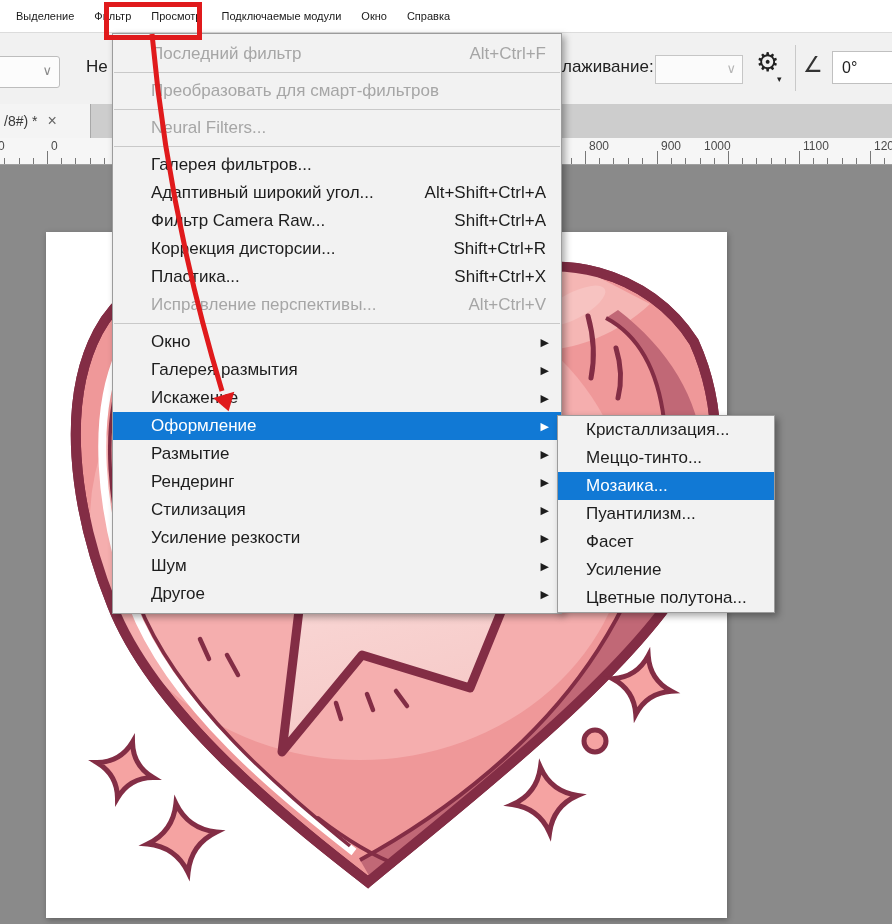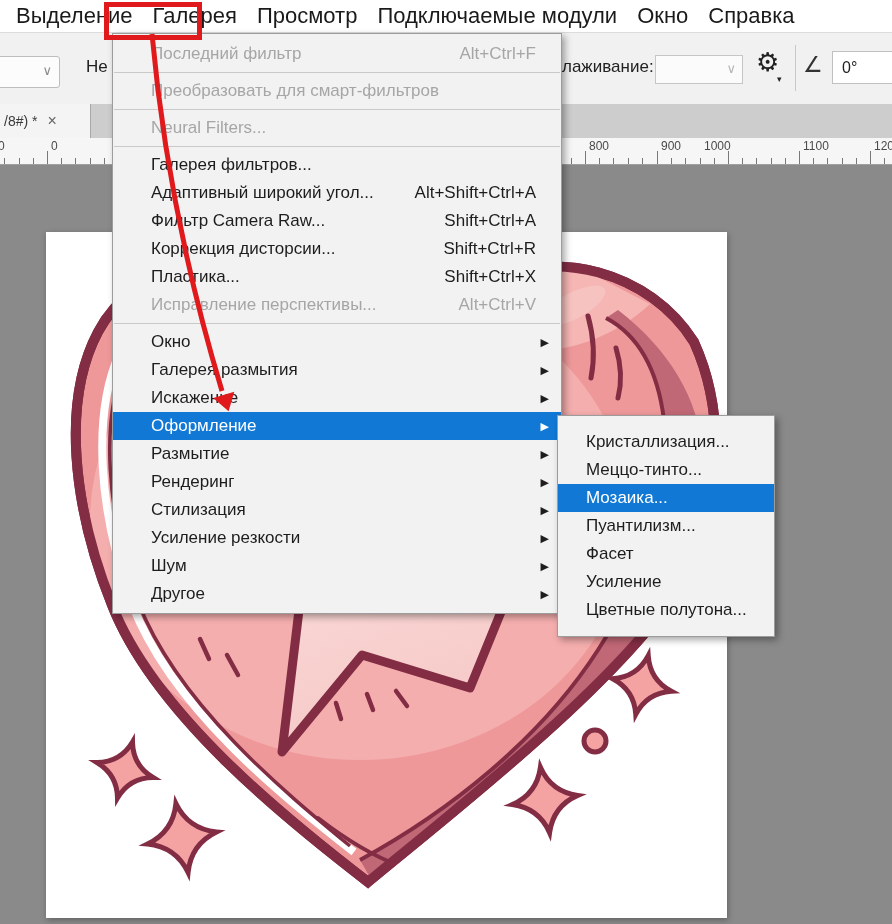--- a/index.html
+++ b/index.html
@@ -5,21 +5,21 @@
   html,body{margin:0;padding:0;}
   body{
     width:892px;height:924px;position:relative;overflow:hidden;
     font-family:"Liberation Sans",sans-serif;
     background:var(--ui-canvas_bg,#8a8a8a);
   }
   
   .menubar{position:absolute;left:0;top:0;width:892px;height:32px;
     background:var(--ui-menubar_bg,#fff);display:flex;align-items:center;
     padding-left:6px;z-index:4;}
-  .mitem{padding:0 10px;font-size:22px;color:#1a1a1a;white-space:nowrap;cursor:default;}
+  .mitem{padding:0 10px;font-size:11px;color:#1a1a1a;white-space:nowrap;cursor:default;}
   
   .optionsbar{position:absolute;left:0;top:32px;width:892px;height:71px;
     background:var(--ui-bar_bg,#f1f1f1);border-top:1px solid #dcdcdc;
     border-bottom:1px solid #c2c2c2;z-index:1;}
   .ob-dd-left{position:absolute;left:-16px;top:23px;width:74px;height:30px;
     background:#fcfcfc;border:1px solid #bdbdbd;border-radius:3px;}
   .ob-dd-left .chev{position:absolute;right:7px;top:6px;color:#8a8a8a;font-size:13px;}
   .ob-ne{position:absolute;left:86px;top:24px;font-size:17px;color:#222;}
   .ob-smooth-label{position:absolute;left:562px;top:24px;font-size:17px;color:#222;}
   .ob-dd-smooth{position:absolute;left:655px;top:22px;width:86px;height:27px;
@@ -50,40 +50,40 @@
   
   .page{position:absolute;left:46px;top:232px;width:681px;height:686px;
     background:#ffffff;box-shadow:1px 2px 6px rgba(0,0,0,.3);z-index:1;}
   .page svg{display:block;}
   
   .menu-panel{position:absolute;left:112px;top:33px;width:450px;
     background:var(--ui-panel_bg,#f2f2f2);border:1px solid var(--ui-panel_border,#9c9c9c);
     box-shadow:3px 3px 7px rgba(0,0,0,.35);z-index:5;padding:6px 0 5px;box-sizing:border-box;}
   .submenu-panel{position:absolute;left:557px;top:415px;width:218px;
     background:var(--ui-panel_bg,#f2f2f2);border:1px solid var(--ui-panel_border,#9c9c9c);
-    box-shadow:3px 3px 7px rgba(0,0,0,.35);z-index:6;padding:12px 0;box-sizing:border-box;}
+    box-shadow:3px 3px 7px rgba(0,0,0,.35);z-index:6;padding:0 0;box-sizing:border-box;}
   .menu-item{height:28px;display:flex;align-items:center;
     padding:0 12px 0 38px;font-size:17px;color:var(--ui-text,#1d1d1d);cursor:default;}
   .submenu-panel .menu-item{padding:0 12px 0 28px;}
-  .menu-item .shortcut{margin-left:auto;margin-right:13px;}
+  .menu-item .shortcut{margin-left:auto;margin-right:3px;}
   .menu-item .arrow{margin-left:auto;font-size:11px;line-height:1;}
   .menu-item.disabled{color:var(--ui-disabled,#a6a6a6);}
   .menu-item.hl{background:var(--ui-highlight,#1179d5);color:#fff;}
   .menu-sep{height:1px;background:#c9c9c9;margin:4px 1px;}
   
   .red-box{position:absolute;left:104px;top:2px;width:88px;height:28px;
     border:5px solid var(--ui-annotation,#e01a1c);z-index:10;pointer-events:none;}
   .arrow-overlay{position:absolute;left:0;top:0;z-index:11;pointer-events:none;}
 </style>
 </head>
 <body>
 
 <div class="menubar" id="menubar">
     <div class="mitem">Выделение</div>
-    <div class="mitem">Галерея</div>
+    <div class="mitem">Фильтр</div>
     <div class="mitem">Просмотр</div>
     <div class="mitem">Подключаемые модули</div>
     <div class="mitem">Окно</div>
     <div class="mitem">Справка</div>
   </div>
 
 <div class="optionsbar">
   <div class="ob-dd-left">
     <span class="chev">∨</span>
   </div>

